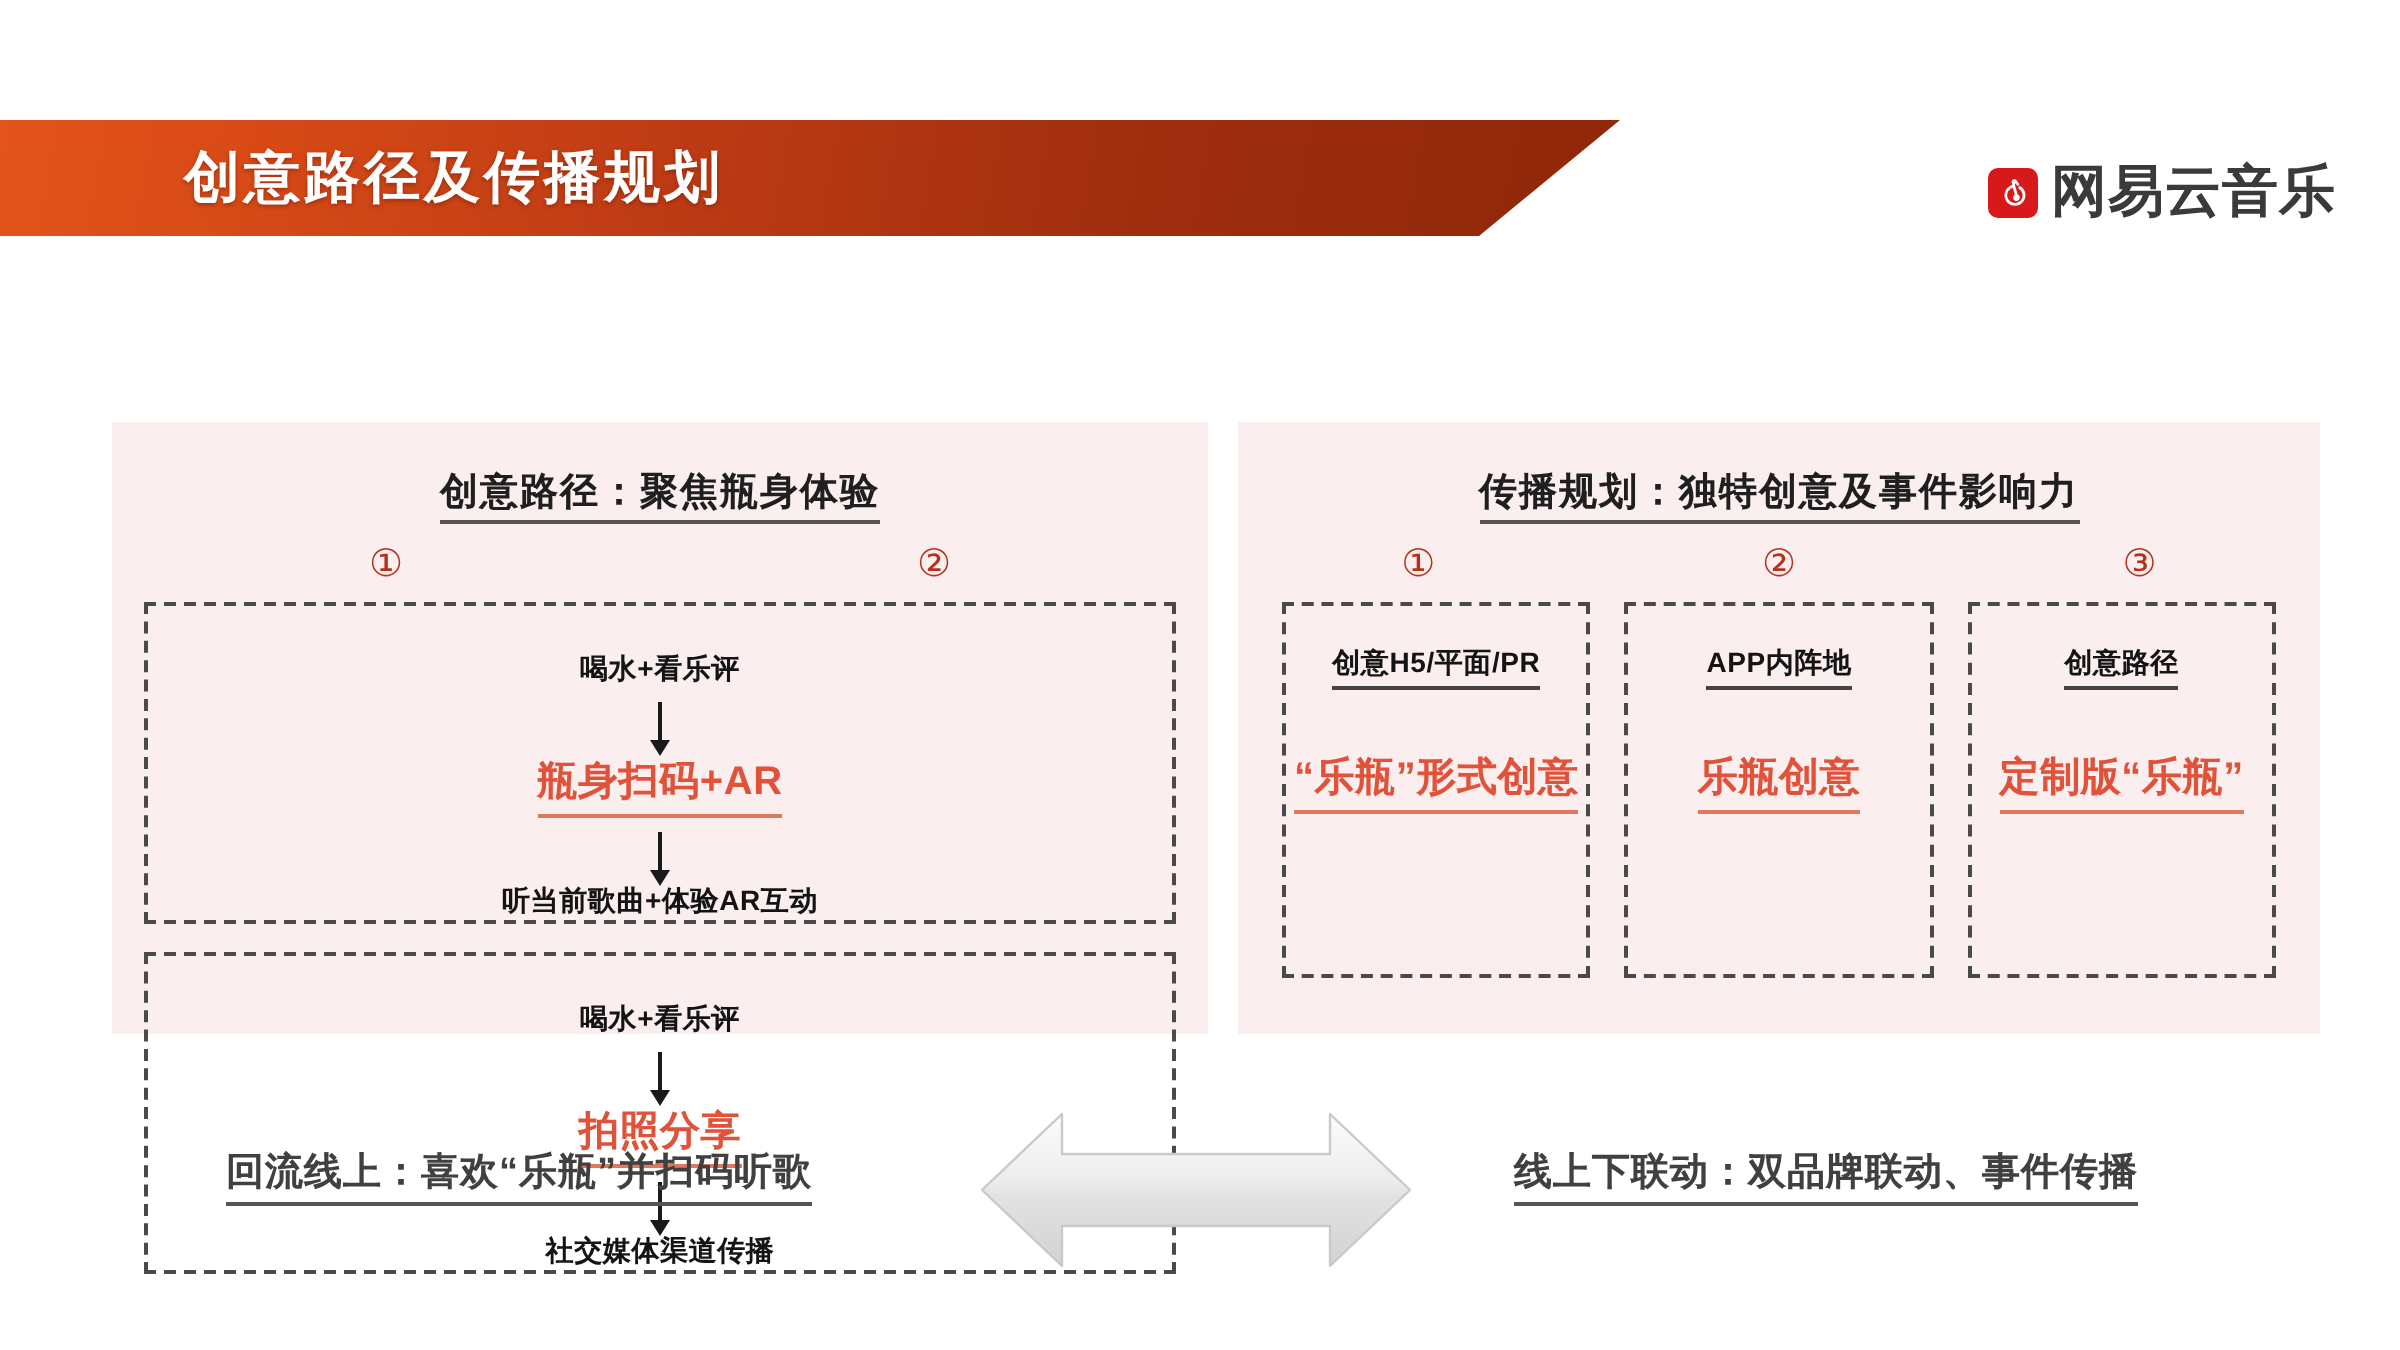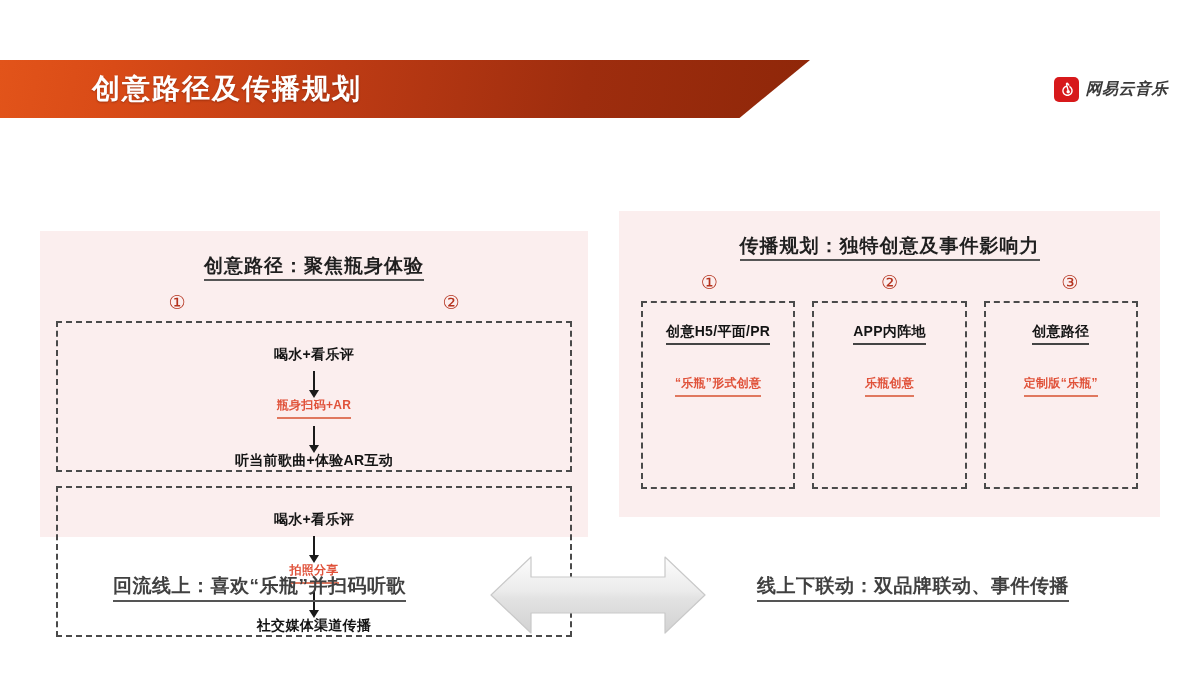--- a/index.html
+++ b/index.html
@@ -56,36 +56,35 @@
   #brand-mark {
     width: 25px;
     height: 25px;
     border-radius: 5px;
     background: #d7191b;
     display: flex;
     align-items: center;
     justify-content: center;
   }
   #brand-name {
-    font-size: 16px;
+    font-size: 28px;
     font-weight: bold;
     color: #3a3a3a;
     letter-spacing: .5px;
     white-space: nowrap;
-    font-style: italic;
   }
 
   
   .panel {
     position: absolute;
     background: #fbeeee;
     top: 211px;
     height: 306px;
   }
-  #panel-left  { left: 40px;  width: 548px; margin-top: 20px; }
+  #panel-left  { left: 56px;  width: 548px; }
   #panel-right { left: 619px; width: 541px; }
 
   .panel-title {
     position: absolute;
     left: 0;
     right: 0;
     top: 22px;
     text-align: center;
     font-size: 19px;
     font-weight: bold;
@@ -140,21 +139,21 @@
     font-weight: bold;
     color: #141414;
     white-space: nowrap;
     letter-spacing: .3px;
   }
   .step-plain.underline {
     border-bottom: 2px solid #444;
     padding-bottom: 2px;
   }
   .step-accent {
-    font-size: 12px;
+    font-size: 20px;
     font-weight: bold;
     color: #e0523a;
     white-space: nowrap;
     border-bottom: 2px solid #e0785f;
     padding-bottom: 3px;
     letter-spacing: .3px;
   }
 
   .arrow-down {
     width: 2px;

